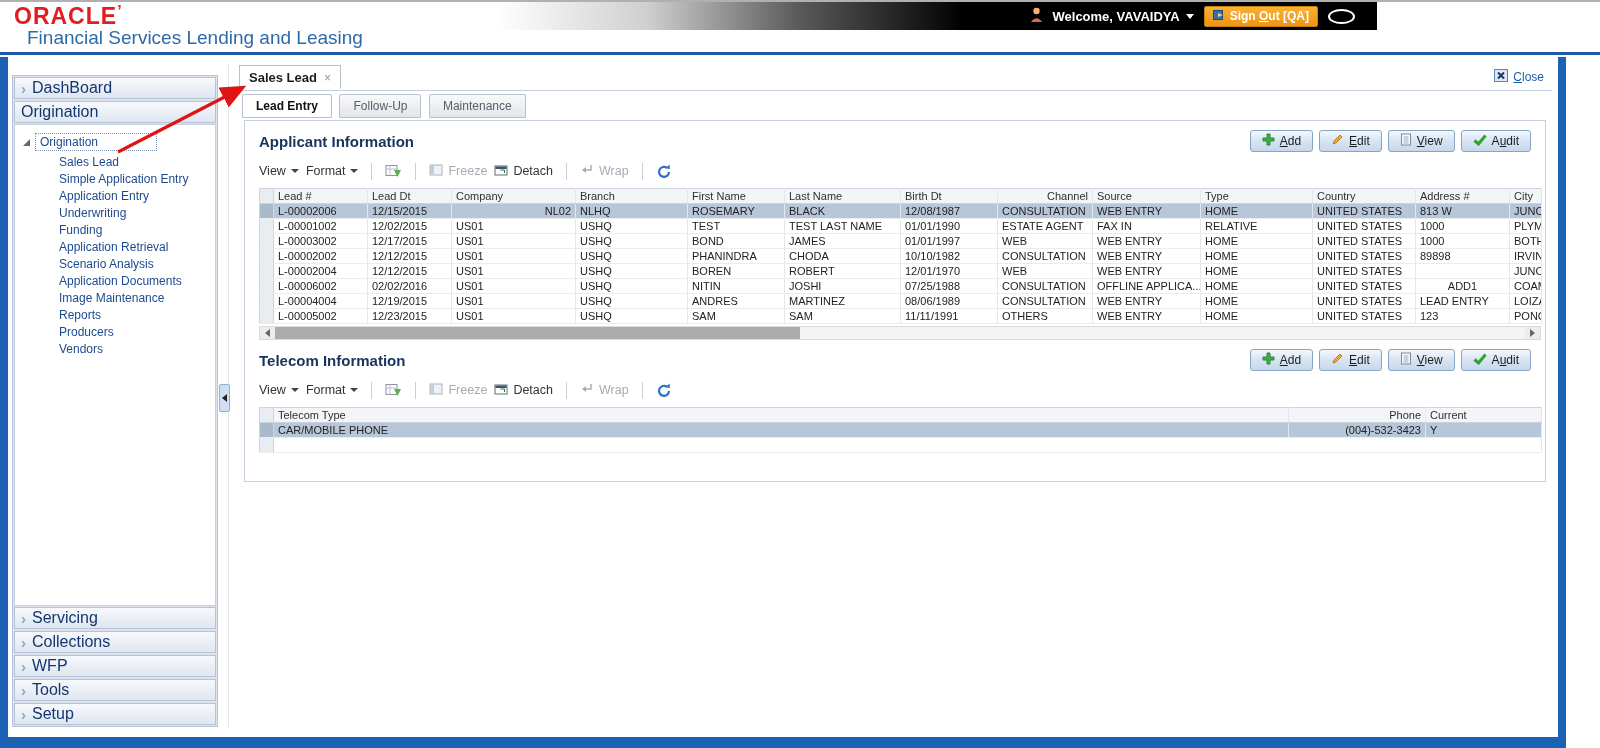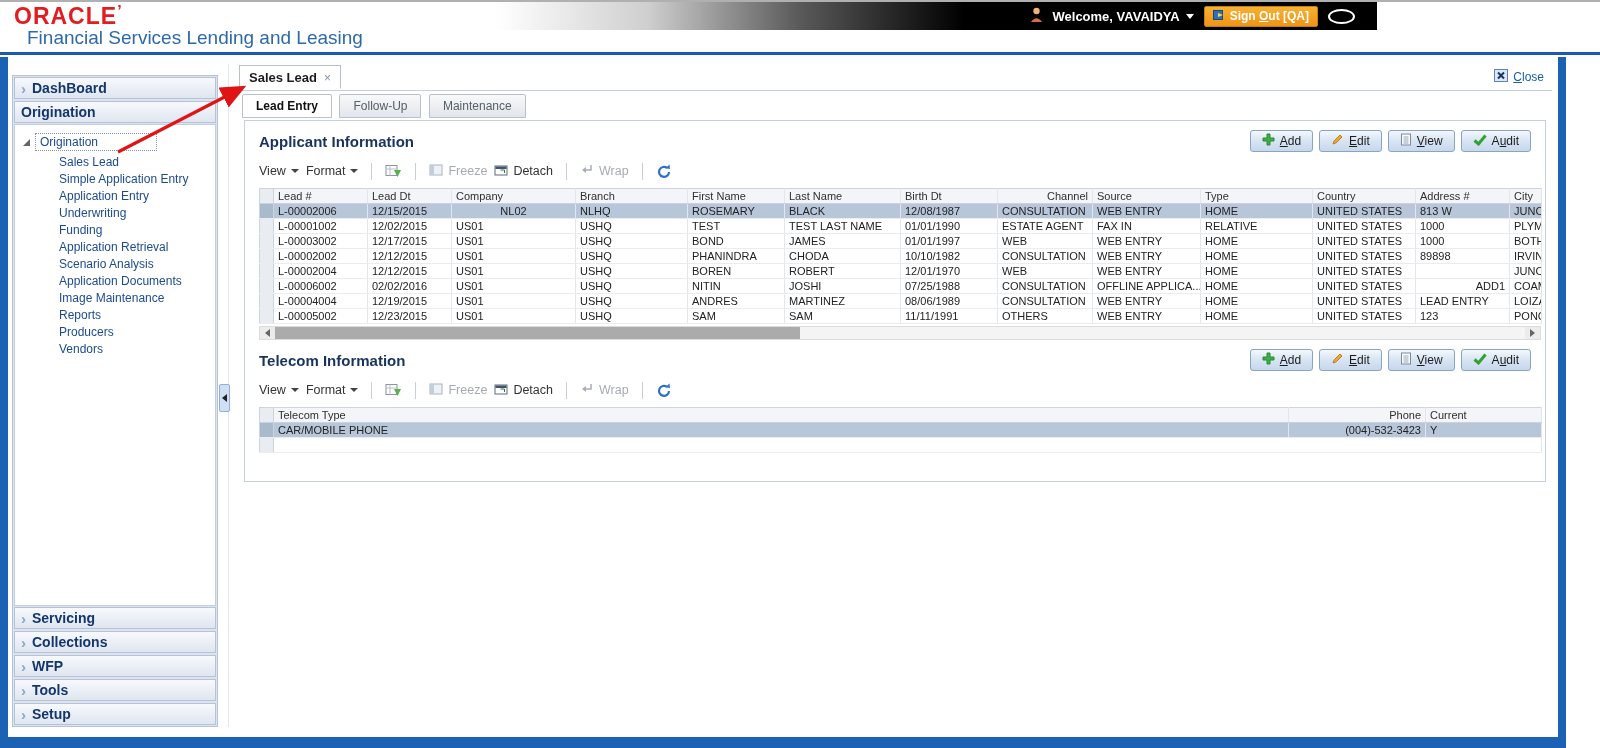--- a/index.html
+++ b/index.html
@@ -26,21 +26,21 @@
   
   .frame { position:absolute; left:0; top:57px; width:1566px; height:691px; background:#fff;
            border-left:8px solid #1b62b4; border-right:8px solid #1b62b4; border-bottom:11px solid #1b62b4; }
 
   
   .sidebar { position:absolute; left:12px; top:75px; width:206px; height:652px; background:#dde4ef;
              border:1px solid #b7c3d6; display:flex; flex-direction:column; }
   .acc-bar { height:22px; margin:1px; display:flex; align-items:center; gap:6px; padding:0 6px;
              background:linear-gradient(#f7f9fc,#dfe6f0); border:1px solid #b6c3d6; cursor:pointer; }
   .acc-bar .chev { color:#8ba6cc; font-size:15px; font-weight:bold; line-height:1; }
-  .acc-label { font-size:14px; font-weight:bold; color:#14366e; }
+  .acc-label { font-size:16px; font-weight:normal; color:#14366e; }
   .tree-panel { flex:1; background:#fff; margin:0 1px; border:1px solid #c3cedd; padding:6px 0 0 6px; overflow:hidden; }
   .tree-root { display:flex; align-items:center; gap:5px; margin:2px 0 3px 2px; }
   .tri-expanded { width:0; height:0; border-bottom:7px solid #666; border-left:7px solid transparent; }
   .tree-root-label { font-size:12px; color:#1d4a8f; border:1px dotted #7a94b8; padding:1px 58px 1px 4px; }
   .tree-item { font-size:12px; color:#1d4a8f; padding:0 0 0 38px; height:16px; line-height:16px; margin:1px 0; white-space:nowrap; cursor:pointer; }
 
   
   .v-divider { position:absolute; left:228px; top:64px; width:1px; height:663px; background:#e2e6ed; }
   .collapse-handle { position:absolute; left:219px; top:384px; width:11px; height:28px; background:#cfe0f4;
                      border:1px solid #8fb0d8; border-radius:2px; display:flex; align-items:center; justify-content:center; cursor:pointer; }
@@ -332,21 +332,21 @@
                 <th style="text-align:left">Country</th>
                 <th style="text-align:left">Address #</th>
                 <th style="text-align:left">City</th>
               </tr>
             </thead>
             <tbody>
               <tr class="selected">
                 <td class="selc"></td>
                 <td style="text-align:left">L-00002006</td>
                 <td style="text-align:left">12/15/2015</td>
-                <td style="text-align:center">NL02</td>
+                <td style="text-align:right">NL02</td>
                 <td style="text-align:left">NLHQ</td>
                 <td style="text-align:left">ROSEMARY</td>
                 <td style="text-align:left">BLACK</td>
                 <td style="text-align:left">12/08/1987</td>
                 <td style="text-align:left">CONSULTATION</td>
                 <td style="text-align:left">WEB ENTRY</td>
                 <td style="text-align:left">HOME</td>
                 <td style="text-align:left">UNITED STATES</td>
                 <td style="text-align:left">813 W</td>
                 <td style="text-align:left">JUNCOS</td>
@@ -421,21 +421,21 @@
                 <td style="text-align:left">02/02/2016</td>
                 <td style="text-align:left">US01</td>
                 <td style="text-align:left">USHQ</td>
                 <td style="text-align:left">NITIN</td>
                 <td style="text-align:left">JOSHI</td>
                 <td style="text-align:left">07/25/1988</td>
                 <td style="text-align:left">CONSULTATION</td>
                 <td style="text-align:left">OFFLINE APPLICA...</td>
                 <td style="text-align:left">HOME</td>
                 <td style="text-align:left">UNITED STATES</td>
-                <td style="text-align:right">ADD1</td>
+                <td style="text-align:center">ADD1</td>
                 <td style="text-align:left">COAMO</td>
               </tr>
               <tr class="">
                 <td class="selc"></td>
                 <td style="text-align:left">L-00004004</td>
                 <td style="text-align:left">12/19/2015</td>
                 <td style="text-align:left">US01</td>
                 <td style="text-align:left">USHQ</td>
                 <td style="text-align:left">ANDRES</td>
                 <td style="text-align:left">MARTINEZ</td>

